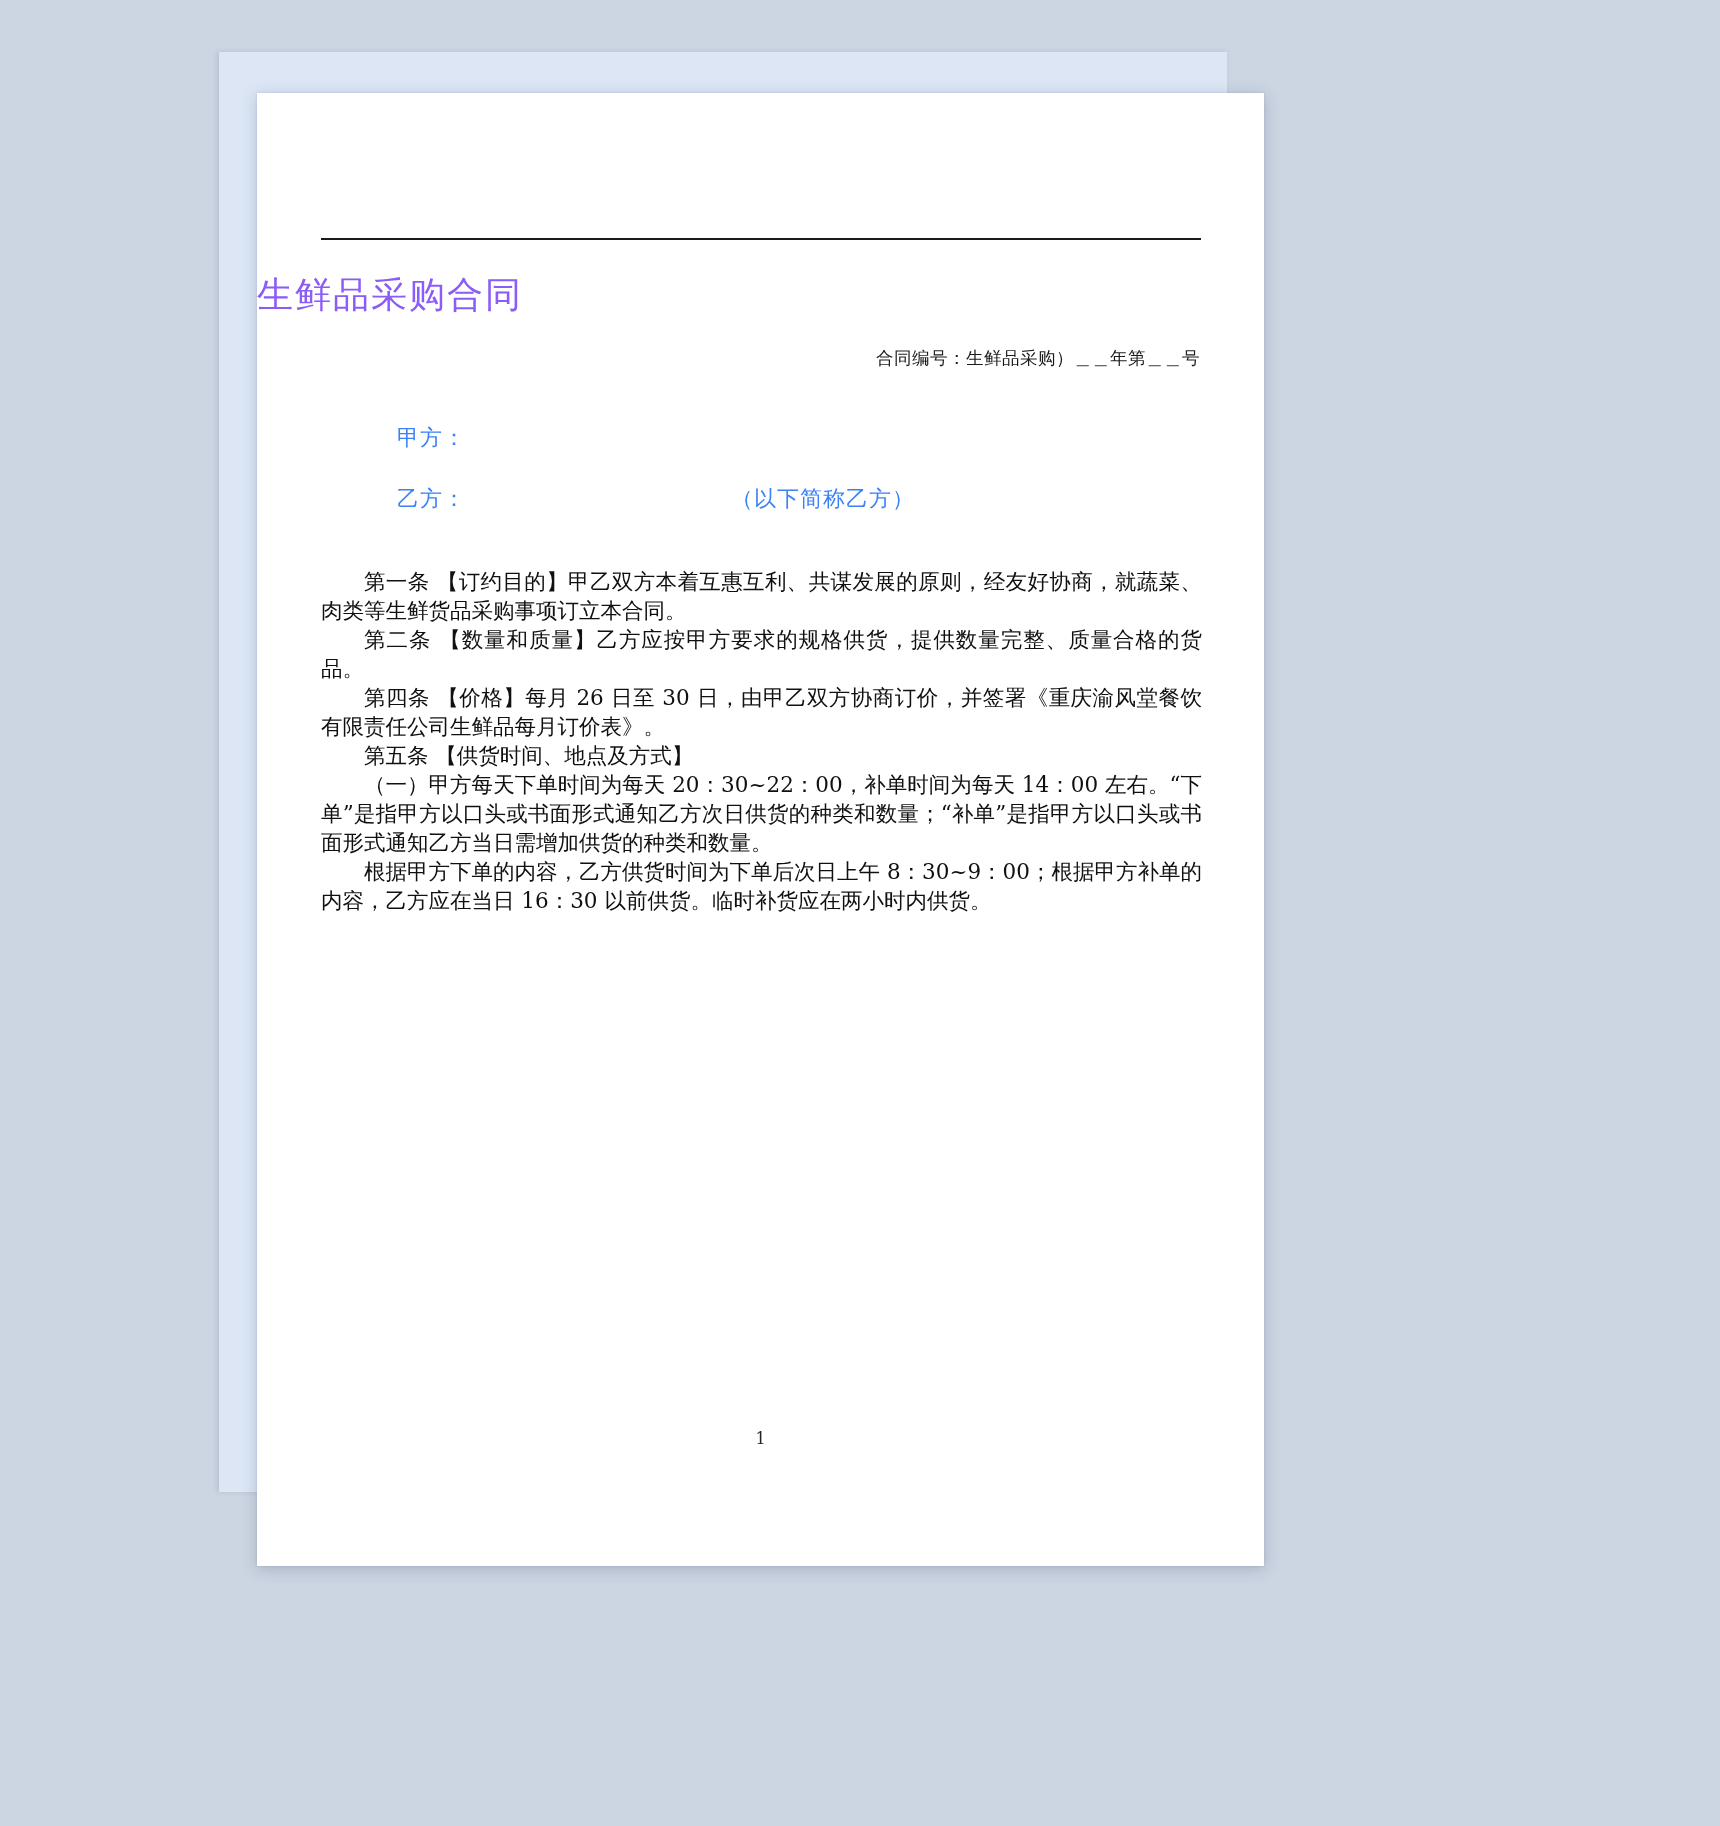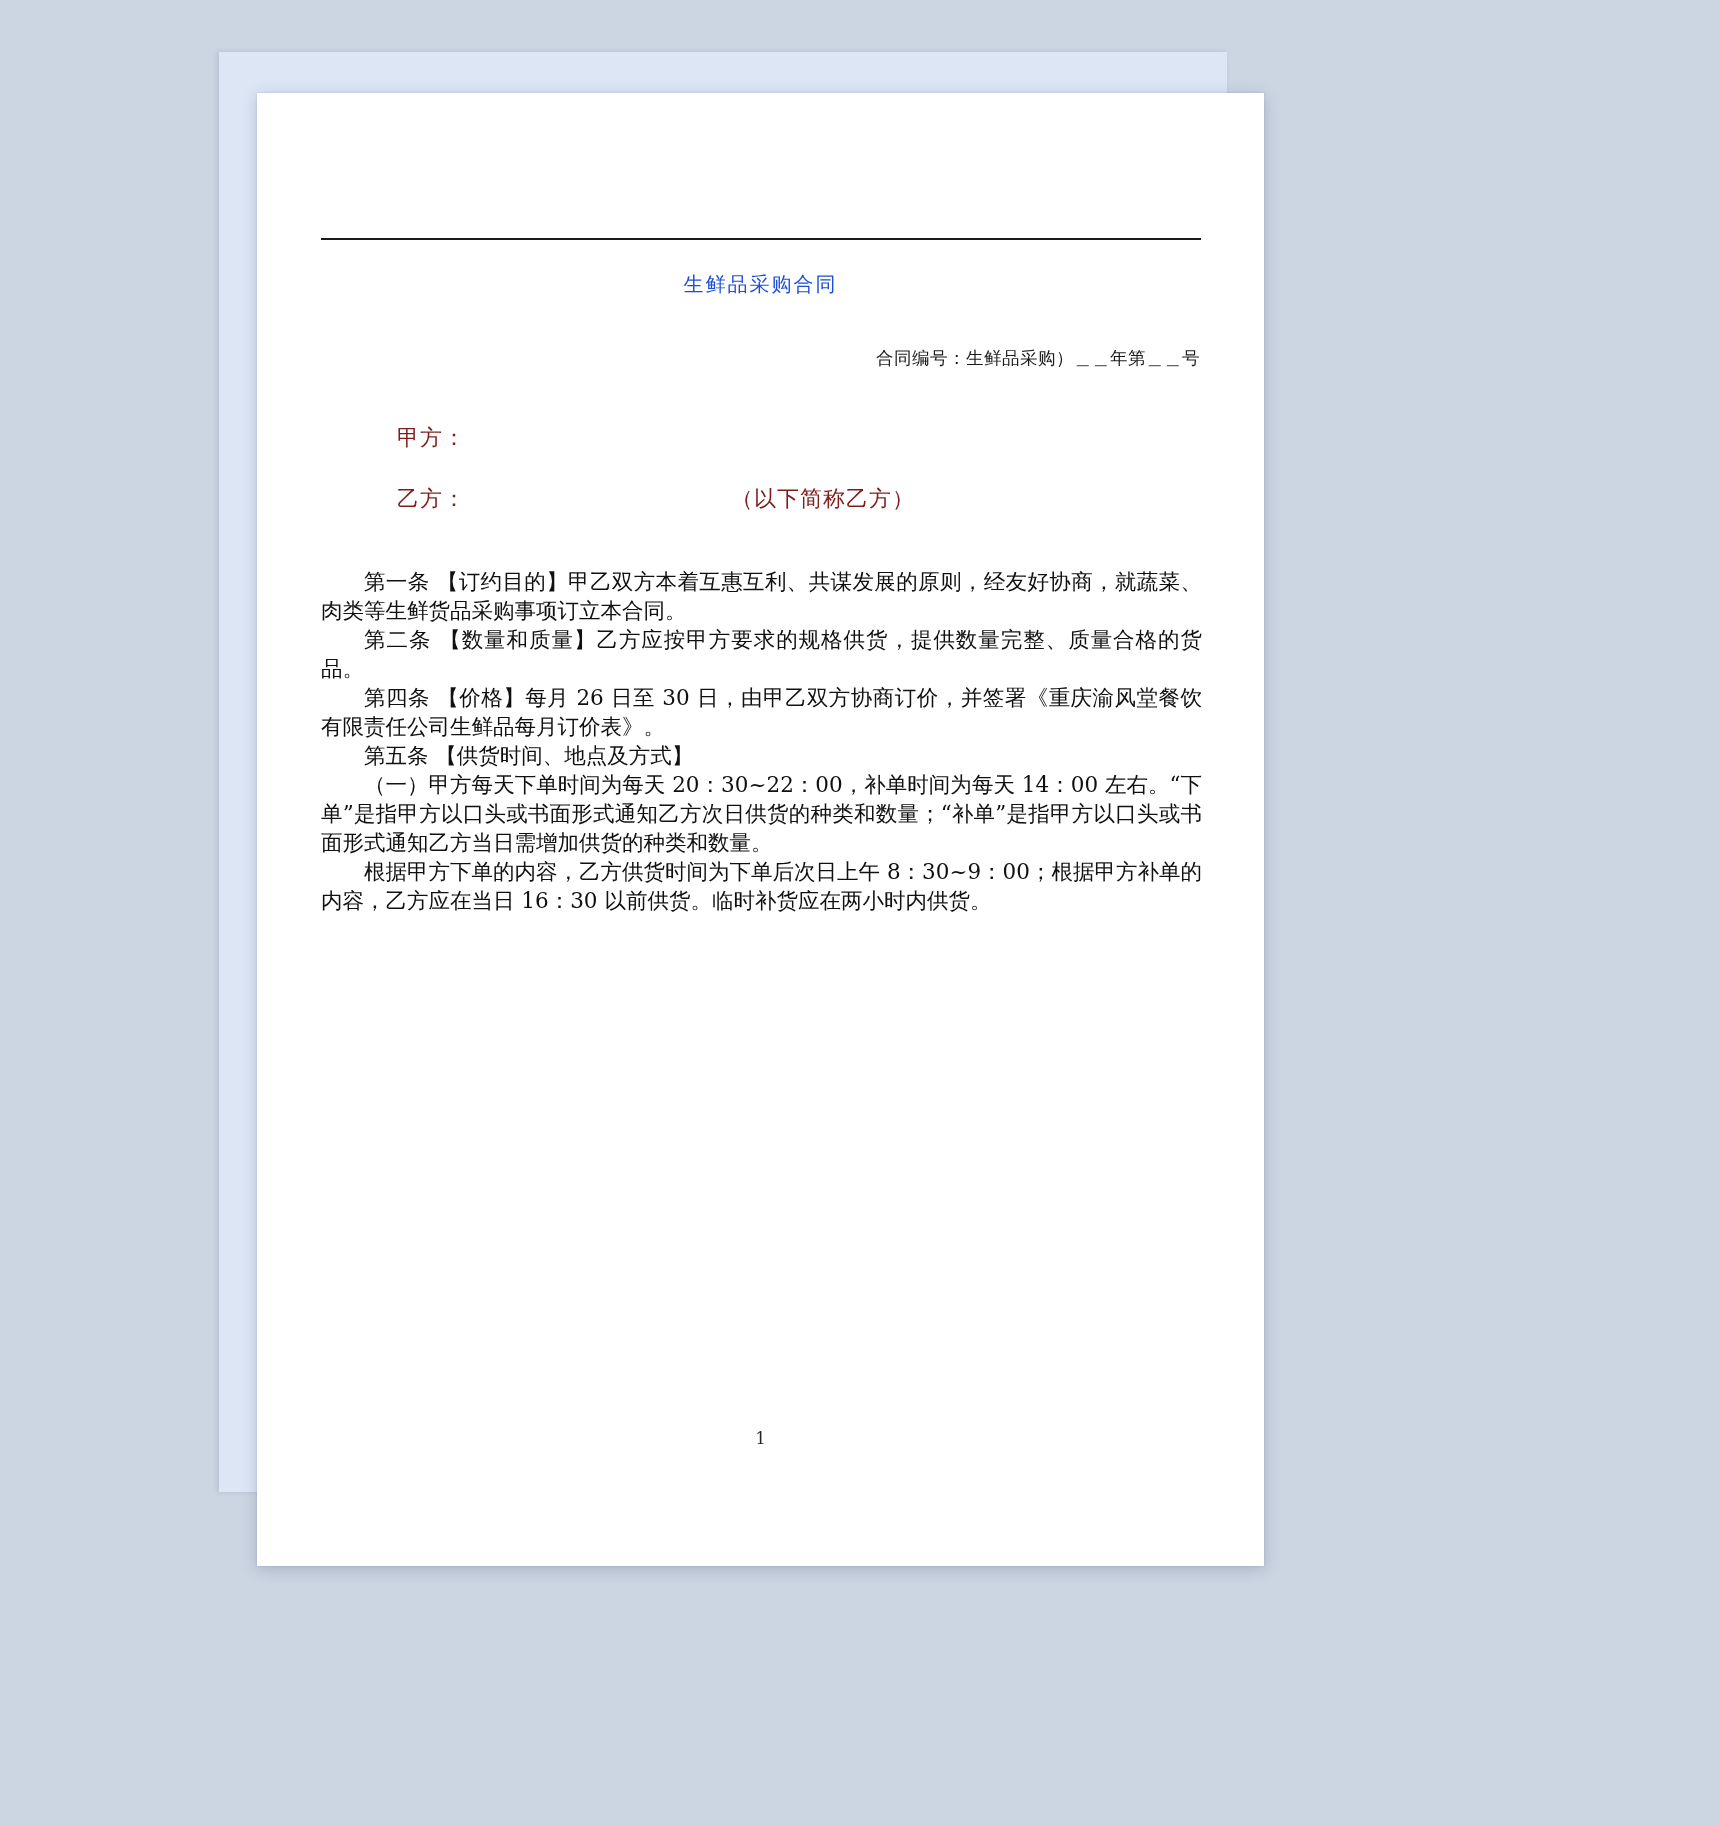--- a/index.html
+++ b/index.html
@@ -54,24 +54,23 @@
     width: 880px;
     height: 0;
     border-top: 2px solid #1a1a1a;
   }
 
   .doc-title {
     position: absolute;
     left: 0;
     right: 0;
     top: 178px;
-    text-align: center;
-    font-size: 20px;
+    font-size: 36px;
     letter-spacing: 2px;
-    color: #1d4ed8;
+    color: #8b5cf6;
     font-family: "DejaVu Serif", "Liberation Serif", serif;
   }
 
   .contract-no {
     position: absolute;
     right: 64px;
     top: 253px;
     font-size: 17.5px;
     color: #1a1a1a;
     letter-spacing: 0.5px;
@@ -81,21 +80,21 @@
   .party-block {
     position: absolute;
     left: 64px;
     right: 64px;
     top: 330px;
   }
   .party-row {
     display: flex;
     align-items: baseline;
     font-size: 22px;
-    color: #7f1d1d;
+    color: #3b82f6;
     margin-bottom: 31px;
     letter-spacing: 1px;
   }
   .party-label {
     width: 78px;
     flex: 0 0 auto;
     padding-left: 76px;
   }
   .party-alias {
     flex: 1 1 auto;

